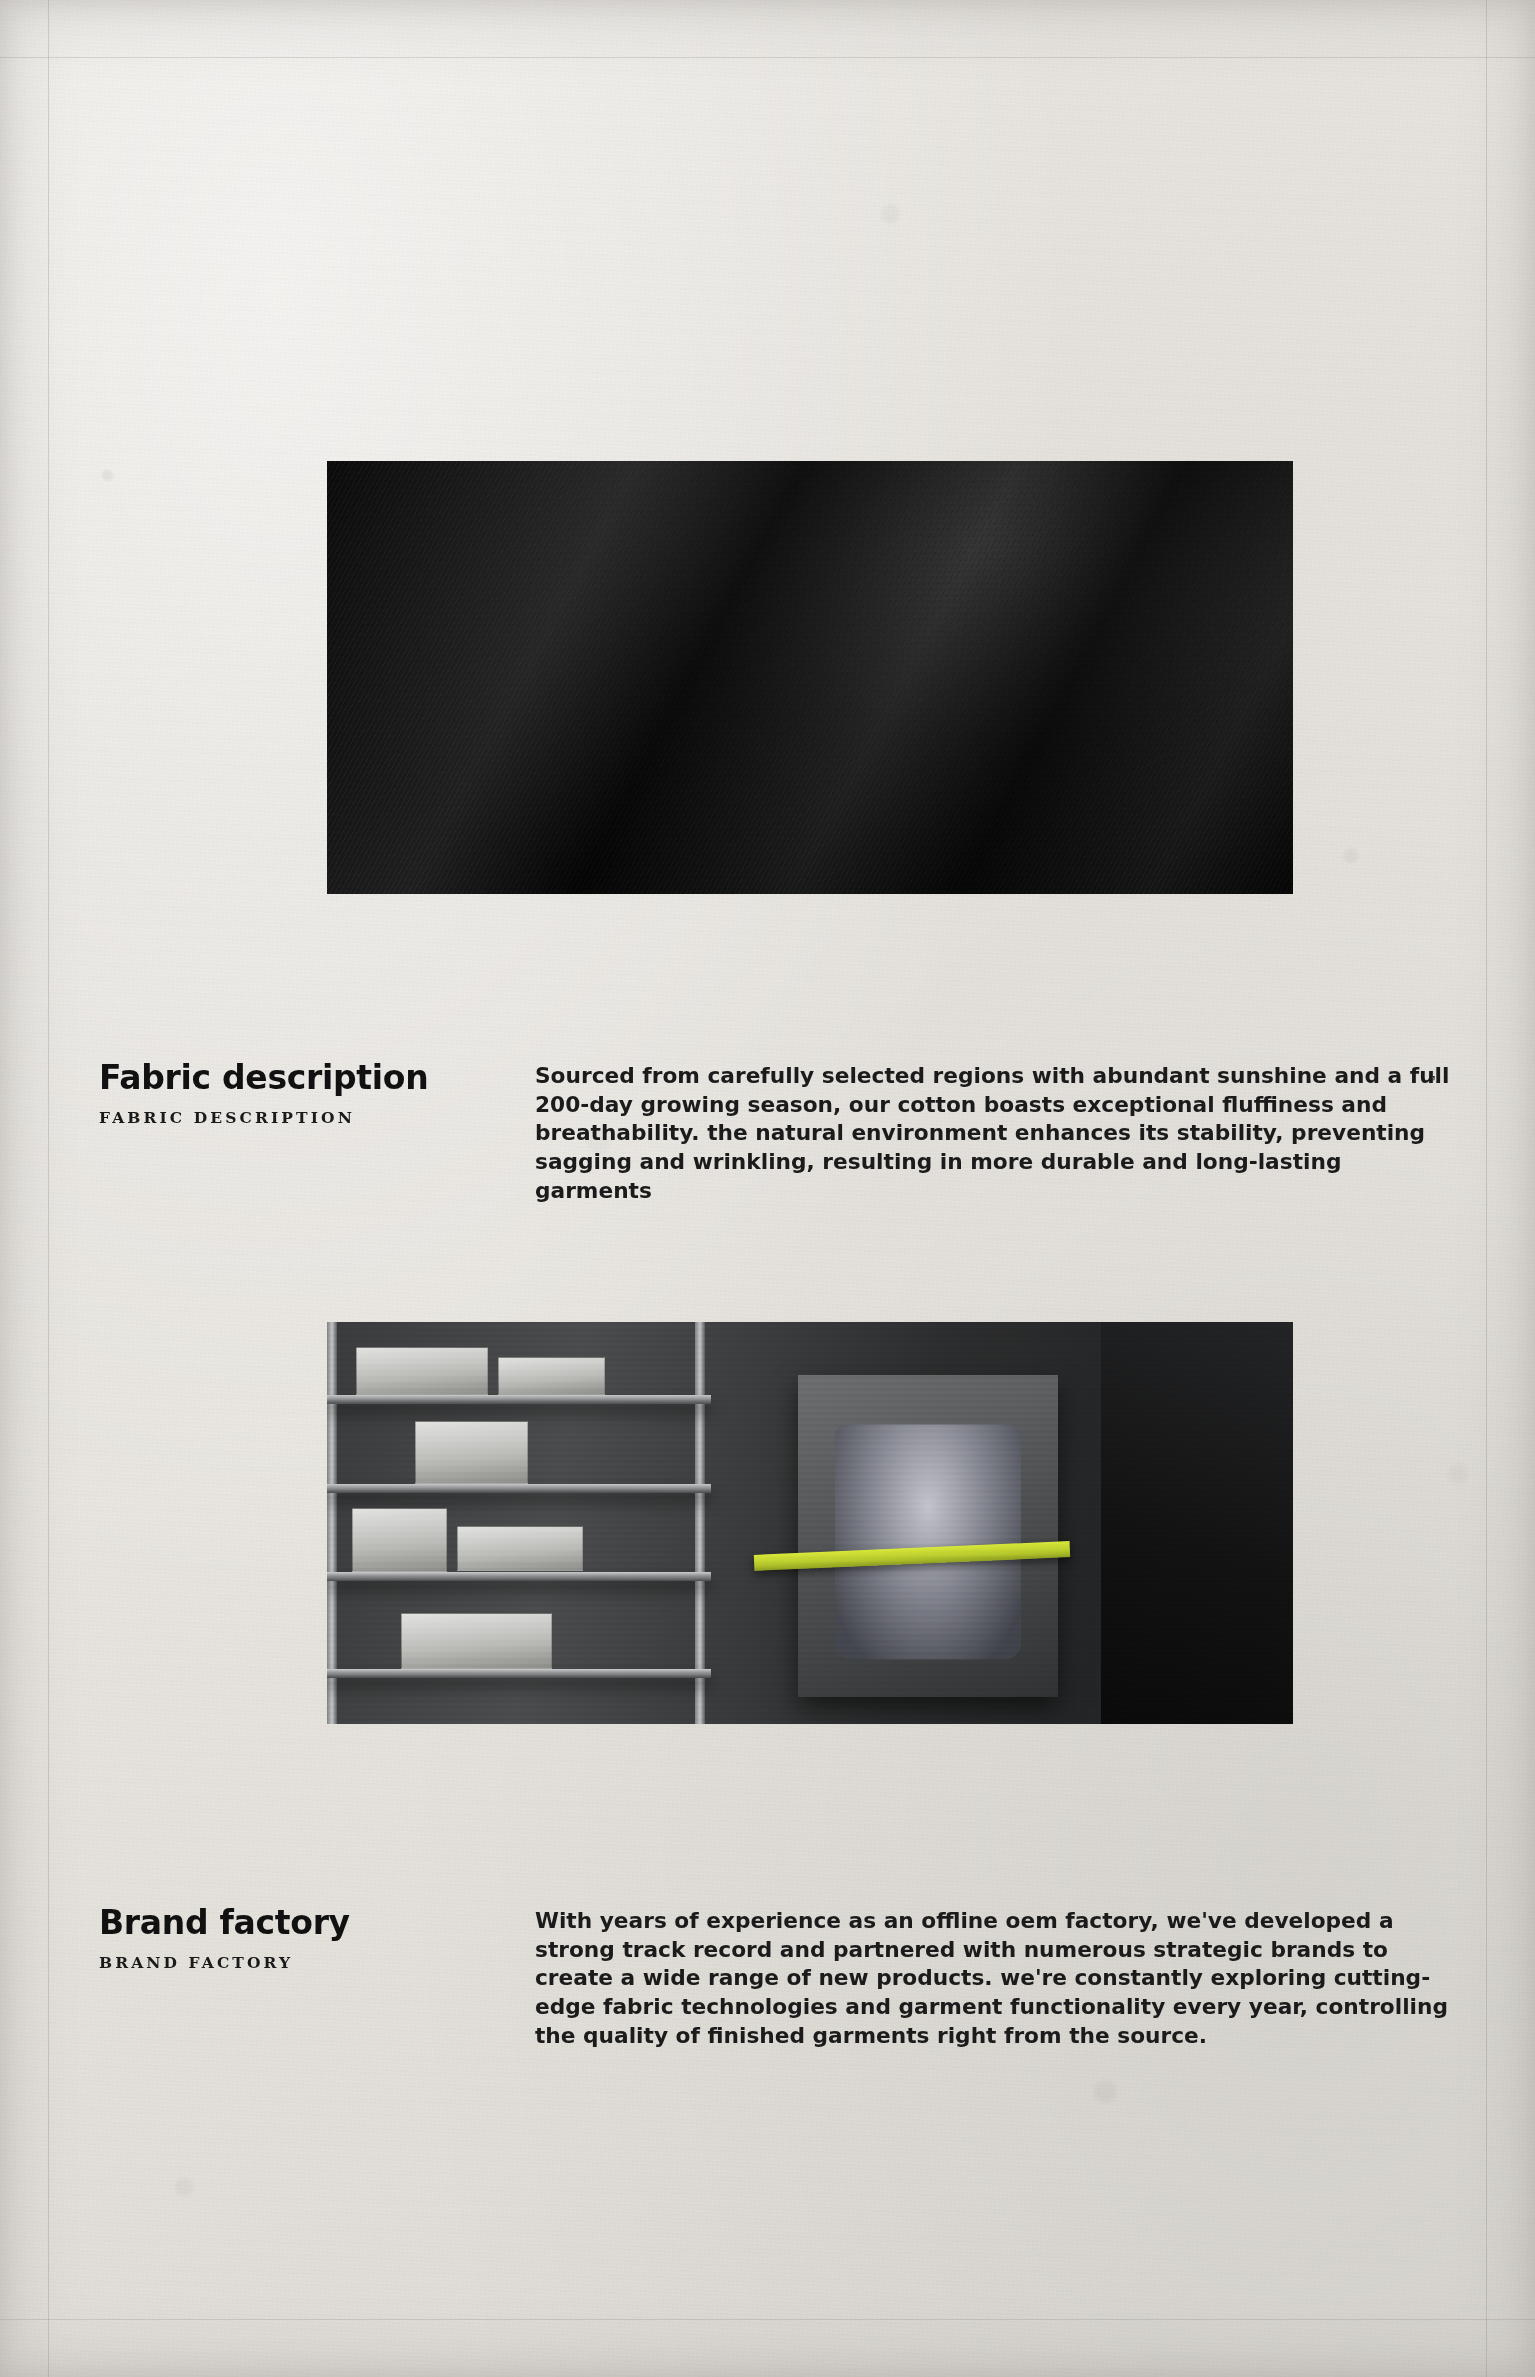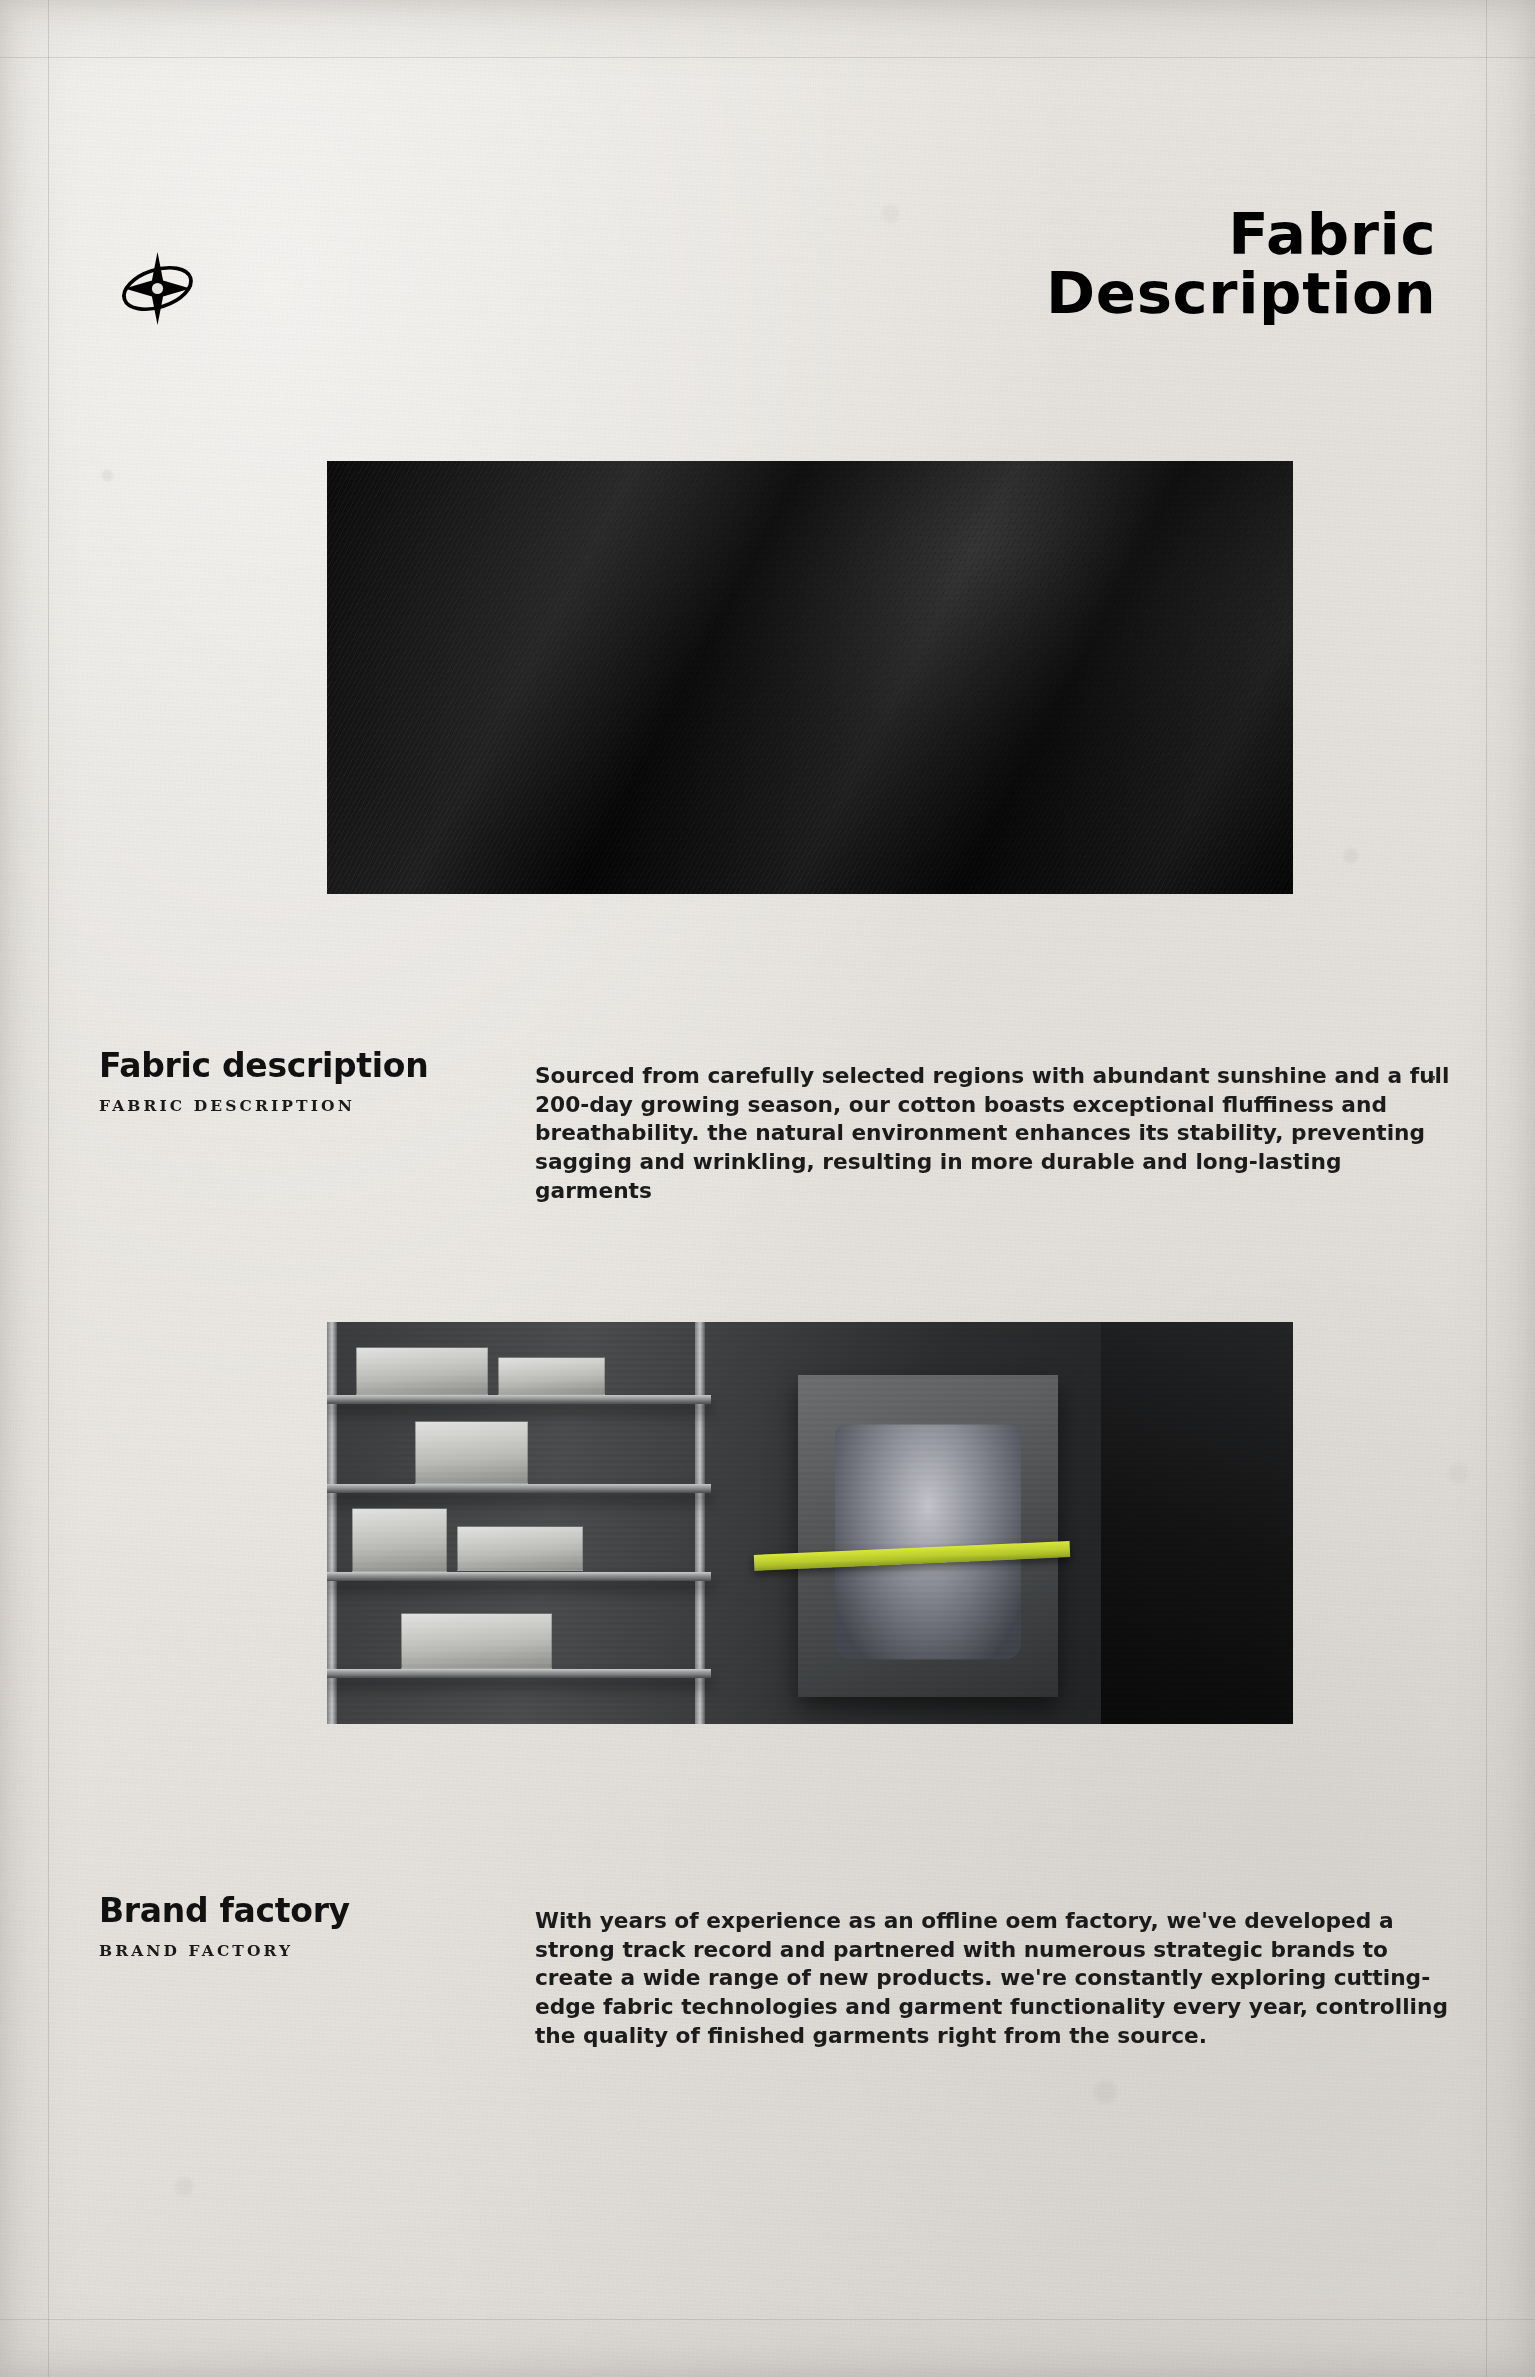--- a/index.html
+++ b/index.html
@@ -237,21 +237,21 @@
     position: absolute;
     left: 99px;
     right: 99px;
   }
   .sec-fabric  { top: 1046px; }
   .sec-factory { top: 1891px; }
 
   .sec-label {
     position: absolute;
     left: 0;
-    top: 0;
+    top: 12px;
     width: 433px;
   }
   .sec-title {
     font-family: "DejaVu Sans", sans-serif;
     font-weight: 700;
     font-size: 33px;
     color: #111111;
     letter-spacing: -0.3px;
     white-space: nowrap;
   }
@@ -289,33 +289,20 @@
 <body>
 
 <div class="page">
   <div class="grain"></div>
   <div class="grain2"></div>
   <div class="guide left"></div>
   <div class="guide right"></div>
   <div class="guide-h top"></div>
   <div class="guide-h bottom"></div>
 
-  <div class="header">
-    <div class="logo">
-      <svg width="93" height="93" viewBox="0 0 150 150">
-        <ellipse cx="75" cy="75" rx="56" ry="30" fill="none" stroke="#000" stroke-width="6" transform="rotate(-18 75 75)"></ellipse>
-        <path d="M75 16 L84 62 L128 75 L84 88 L75 134 L66 88 L22 75 L66 62 Z" fill="#000"></path>
-        <circle cx="75" cy="75" r="9" fill="#e7e4df"></circle>
-      </svg>
-    </div>
-    <div class="title-block">
-      <div class="title-line">Fabric</div>
-      <div class="title-line">Description</div>
-    </div>
-  </div>
 
   <div class="photo photo-fabric">
     <div class="knit"></div>
     <div class="knit2"></div>
     <div class="fold"></div>
     <div class="photo-noise"></div>
   </div>
 
   <div class="section sec-fabric">
     <div class="sec-label">

